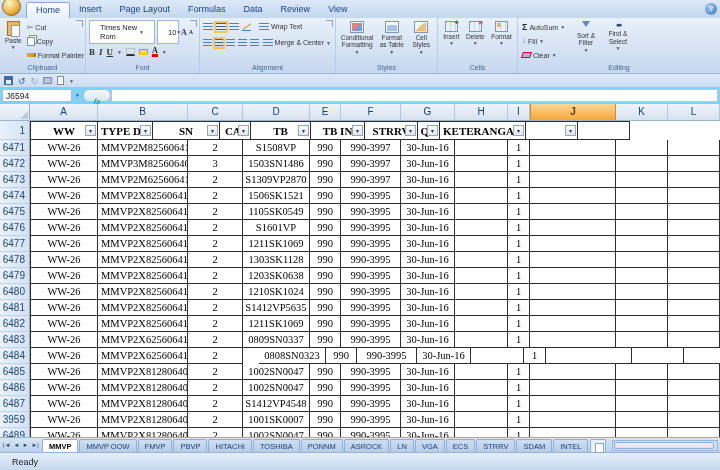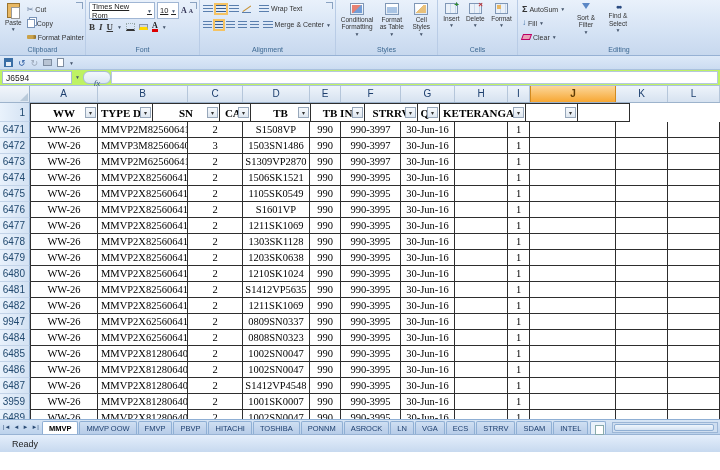--- a/index.html
+++ b/index.html
@@ -34,22 +34,22 @@
     font-size:6.5px;color:#333;text-align:center;line-height:1.15;padding:1px 2px;gap:1px;}
   .drop{font-size:5px;color:#44546a;}
   .ibox{display:inline-block;}
   
   .i-paste{width:13px;height:15px;background:#e8b864;border:1px solid #9a7430;position:relative;}
   .i-paste:after{content:'';position:absolute;left:3px;top:3px;width:7px;height:10px;background:#fff;border:1px solid #999;}
   .i-scissors{color:#6b7f9e;font-size:8px;}
   .i-copy{width:8px;height:9px;background:#fff;border:1px solid #7a94b8;box-shadow:2px -2px 0 -1px #fff,2px -2px 0 0 #7a94b8;}
   .i-brush{width:9px;height:4px;background:linear-gradient(90deg,#caa24a 60%,#8a6a2a);border-radius:1px;}
   
-  .combo{background:#fff;border:1px solid #a0b6d4;height:17px;font-size:7.5px;color:#222;
-    display:flex;align-items:center;padding:0 2px;justify-content:space-between;text-decoration:underline;}
+  .combo{background:#fff;border:1px solid #a0b6d4;height:24px;font-size:7.5px;color:#222;
+    display:flex;align-items:center;padding:0 10px;justify-content:space-between;}
   .fontletter{font-family:"Liberation Serif",serif;font-size:9px;font-weight:bold;color:#333;}
   .i-border{width:9px;height:8px;border:1px dotted #9aa;border-bottom:2px solid #333;}
   .i-fill{width:9px;height:6px;background:#cfd6df;border:1px solid #8a95a5;border-bottom:3px solid #ffd800;}
   .i-fontcolor{font-family:"Liberation Serif",serif;font-size:8px;font-weight:bold;color:#222;
     border-bottom:3px solid #d00;line-height:7px;}
   .szbtn{font-family:"Liberation Serif",serif;font-size:8px;font-weight:bold;color:#335;}
   
   .i-lines{width:10px;height:8px;background:repeating-linear-gradient(#5a7fae 0 1px,transparent 1px 3px);}
   .i-lines.sel{outline:2px solid #f5c363;outline-offset:0;background:repeating-linear-gradient(#3a5f8e 0 1px,transparent 1px 3px);}
   .i-rot{width:9px;height:8px;border-bottom:1px solid #5a7fae;position:relative;overflow:hidden;}
@@ -79,21 +79,21 @@
   .qat{height:14px;background:linear-gradient(#dde9f8,#cbdcf1);border-bottom:1px solid #aac1de;
     display:flex;align-items:center;gap:5px;padding-left:4px;flex:none;}
   .qbtn{font-size:9px;line-height:10px;color:#2f5fa3;}
   .qbtn.dis{color:#9aa7b8;}
   .i-save{width:9px;height:9px;background:#3a6ea5;position:relative;}
   .i-save:after{content:'';position:absolute;left:2px;top:4px;width:5px;height:4px;background:#e8eef5;}
   .i-print{width:9px;height:7px;background:#b8c4d4;border:1px solid #7e8da1;}
   .i-doc{width:7px;height:9px;background:#fff;border:1px solid #7e8da1;}
 
   
-  .fbar{height:16px;background:#bef264;border-bottom:1px solid #a9c0dd;display:flex;align-items:center;
+  .fbar{height:16px;background:#7dd3fc;border-bottom:1px solid #a9c0dd;display:flex;align-items:center;
     padding:1px 2px;gap:0;flex:none;}
   .namebox{width:70px;height:13px;background:#fff;border:1px solid #a7bcd6;font-size:8.5px;color:#222;
     padding:0 3px;line-height:12px;}
   .nbdrop{width:11px;height:13px;font-size:5px;color:#44546a;text-align:center;line-height:13px;}
   .fxwrap{width:28px;height:13px;background:linear-gradient(#f3f8fd,#dce7f3);border:1px solid #a7bcd6;
     border-radius:6px;text-align:center;}
   .fx{font-family:"Liberation Serif",serif;font-style:italic;font-size:9px;color:#3a5a7c;line-height:12px;}
   .finput{flex:1;height:13px;background:#fff;border:1px solid #b6c8de;}
 
   
@@ -149,20 +149,33 @@
   .ztrack{width:46px;height:2px;background:#9cb2cc;position:relative;}
   .ztrack:before{content:'';position:absolute;left:50%;top:-2px;width:1px;height:6px;background:#8096b0;}
   .zhandle{position:absolute;left:28px;top:-4px;width:7px;height:10px;background:linear-gradient(#f7fafd,#cfdced);
     border:1px solid #7e95b2;border-radius:2px;}
 </style>
 </head>
 <body>
 
 <div class="app">
 
+  <div class="tabstrip">
+    <div class="orb"></div>
+    <div id="rtabs" style="display:flex;">
+        <div class="rtab active">Home</div>
+        <div class="rtab">Insert</div>
+        <div class="rtab">Page Layout</div>
+        <div class="rtab">Formulas</div>
+        <div class="rtab">Data</div>
+        <div class="rtab">Review</div>
+        <div class="rtab">View</div>
+      </div>
+    <div class="help">?</div>
+  </div>
 
   <div class="ribbon">
 
     <div class="rgroup" style="width:86px;">
       <div class="rcontent">
         <div class="bigbtn" style="width:28px;">
           <span class="ibox i-paste"></span>
           <span>Paste</span>
           <span class="drop">▼</span>
         </div>
@@ -864,21 +877,21 @@
           <span class="ctxt"></span>
         </div>
         <div class="cell ctr" style="width: 52px;">
           <span class="ctxt"></span>
         </div>
         <div class="cell ctr" style="width: 52px;">
           <span class="ctxt"></span>
         </div>
       </div>
       <div class="row">
-        <div class="rn">9947</div>
+        <div class="rn">6483</div>
         <div class="cell ctr" style="width: 68px;">
           <span class="ctxt">WW-26</span>
         </div>
         <div class="cell lft" style="width: 90px;">
           <span class="ctxt">MMVP2X625606416</span>
         </div>
         <div class="cell ctr" style="width: 55px;">
           <span class="ctxt">2</span>
         </div>
         <div class="cell ctr" style="width: 67px;">
@@ -913,21 +926,21 @@
         <div class="rn">6484</div>
         <div class="cell ctr" style="width: 68px;">
           <span class="ctxt">WW-26</span>
         </div>
         <div class="cell lft" style="width: 90px;">
           <span class="ctxt">MMVP2X625606416</span>
         </div>
         <div class="cell ctr" style="width: 55px;">
           <span class="ctxt">2</span>
         </div>
-        <div class="cell ctr" style="width: 67px;">
+        <div class="cell ctr" style="width: 67px; margin-left: 16px;">
           <span class="ctxt">0808SN0323</span>
         </div>
         <div class="cell ctr" style="width: 31px;">
           <span class="ctxt">990</span>
         </div>
         <div class="cell ctr" style="width: 60px;">
           <span class="ctxt">990-3995</span>
         </div>
         <div class="cell ctr" style="width: 54px;">
           <span class="ctxt">30-Jun-16</span>

